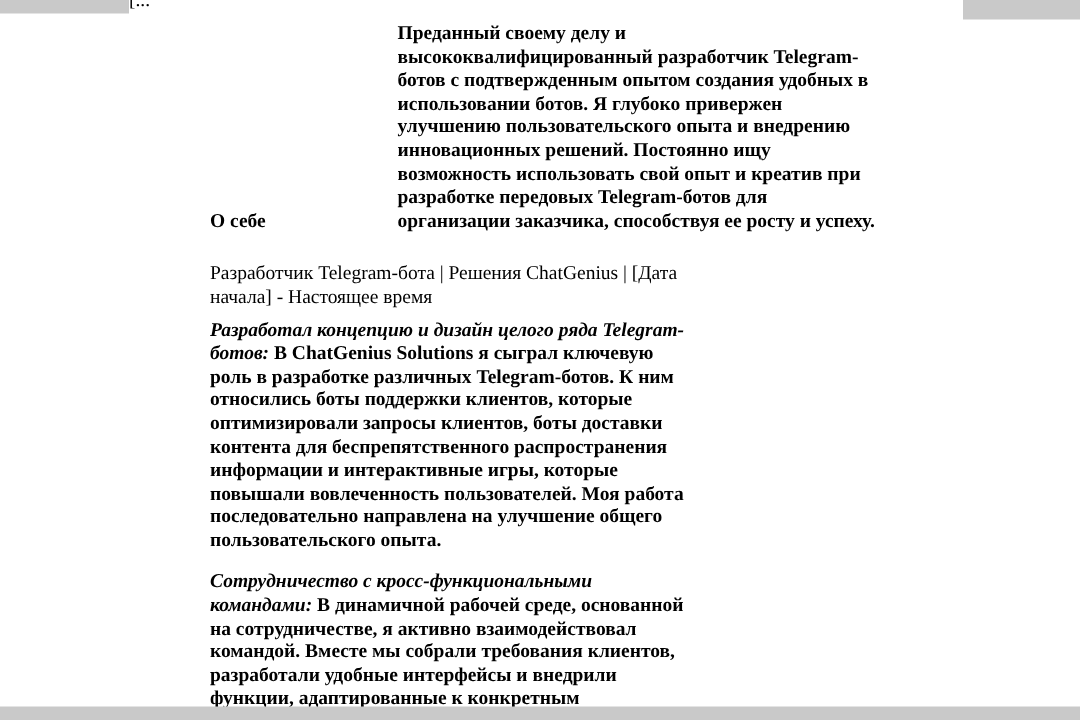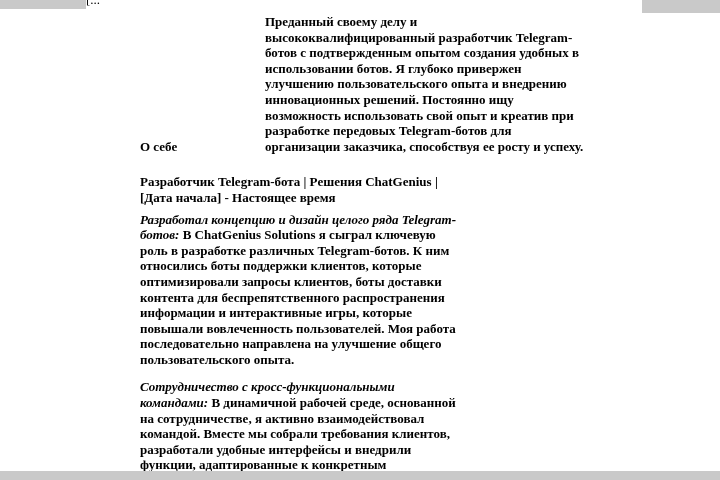--- a/index.html
+++ b/index.html
@@ -64,21 +64,21 @@
     width: 125px;
     flex: 0 0 125px;
     font-weight: bold;
     padding-top: 6px;
   }
   .sec-content {
     width: 321px;
     flex: 0 0 321px;
   }
   .job-title {
-    font-weight: bold;
+    font-weight: normal;
     margin-bottom: 6px;
   }
   .para { margin-bottom: 12px; font-weight: bold; }
   .para:last-child { margin-bottom: 0; }
   .lead { font-style: italic; }
 </style>
 </head>
 <body>
 
 <div class="viewport">

